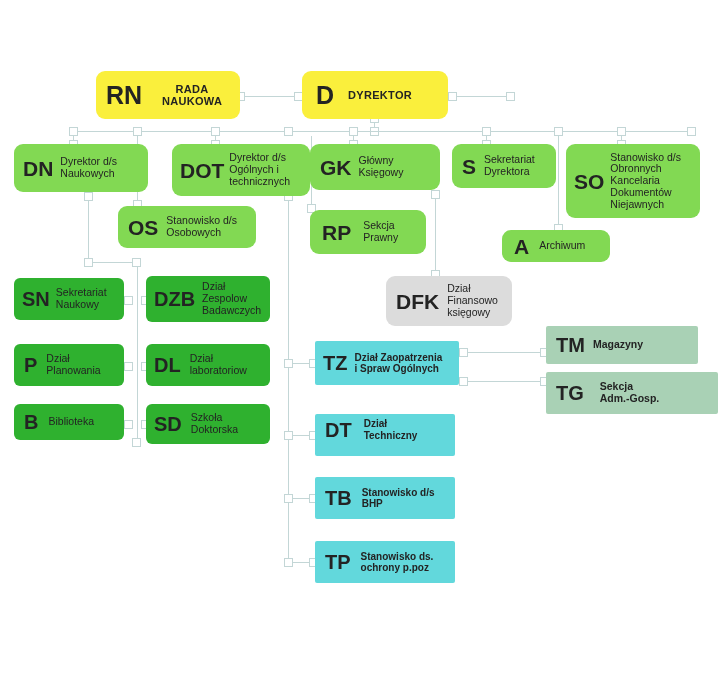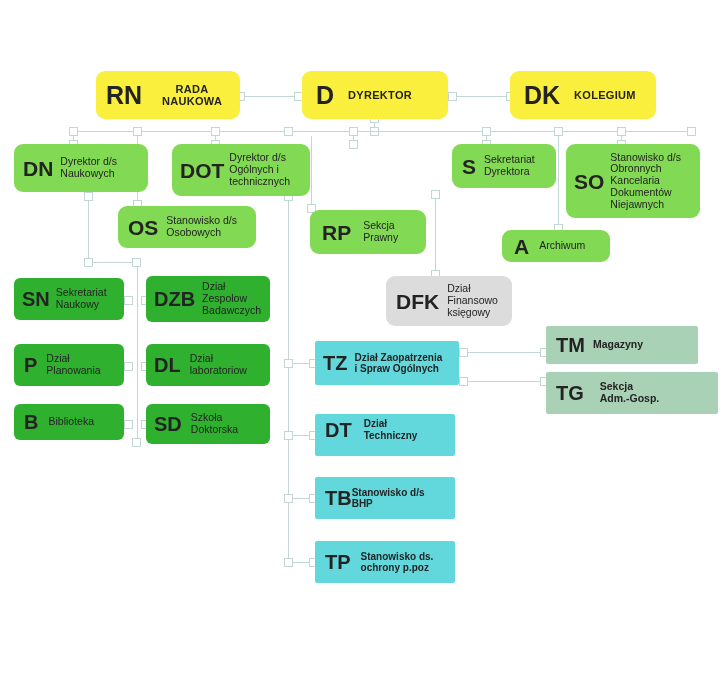--- a/index.html
+++ b/index.html
@@ -172,38 +172,39 @@
     <span class="code">RN</span>
     <span class="desc" style="text-align:center;">RADA
 NAUKOWA</span>
   </div>
 
   <div class="box c-yellow t-top" style="left:302px;top:71px;width:146px;height:48px;padding:0 8px 0 14px;gap:14px;">
     <span class="code">D</span>
     <span class="desc">DYREKTOR</span>
   </div>
 
-  <div class="box c-yellow t-top" style="left:510px;top:71px;width:146px;height:48px;padding:0 8px 0 14px;gap:14px;">
-    <span class="code">DK</span>
-    <span class="desc">KOLEGIUM</span>
-  </div>
 
   <div class="box c-lgreen t-lvl2" style="left:14px;top:144px;width:134px;height:48px;padding:0 6px 0 9px;gap:7px;">
     <span class="code">DN</span>
     <span class="desc">Dyrektor d/s
 Naukowych</span>
   </div>
 
   <div class="box c-lgreen t-lvl2" style="left:172px;top:144px;width:138px;height:52px;padding:0 5px 0 8px;gap:5px;">
     <span class="code">DOT</span>
     <span class="desc">Dyrektor d/s
 Ogólnych i
 technicznych</span>
   </div>
 
+  <div class="box c-lgreen t-lvl2" style="left:310px;top:144px;width:130px;height:46px;padding:0 6px 0 10px;gap:7px;">
+    <span class="code">GK</span>
+    <span class="desc">Główny
+Księgowy</span>
+  </div>
 
   <div class="box c-lgreen t-lvl2" style="left:452px;top:144px;width:104px;height:44px;padding:0 5px 0 10px;gap:8px;">
     <span class="code">S</span>
     <span class="desc">Sekretariat
 Dyrektora</span>
   </div>
 
   <div class="box c-lgreen t-lvl2" style="left:566px;top:144px;width:134px;height:74px;padding:0 6px 0 8px;gap:6px;">
     <span class="code">SO</span>
     <span class="desc">Stanowisko d/s
@@ -278,21 +279,21 @@
     <span class="desc">Dział Zaopatrzenia
 i Spraw Ogólnych</span>
   </div>
 
   <div class="box c-cyan t-cy" style="left:315px;top:414px;width:140px;height:42px;padding:0 5px 11px 10px;gap:12px;">
     <span class="code">DT</span>
     <span class="desc">Dział
 Techniczny</span>
   </div>
 
-  <div class="box c-cyan t-cy" style="left:315px;top:477px;width:140px;height:42px;padding:0 5px 0 10px;">
+  <div class="box c-cyan t-cy" style="left:315px;top:477px;width:140px;height:42px;padding:0 5px 0 10px;gap:10px;">
     <span class="code">TB</span>
     <span class="desc">Stanowisko d/s
 BHP</span>
   </div>
 
   <div class="box c-cyan t-cy" style="left:315px;top:541px;width:140px;height:42px;padding:0 5px 0 10px;gap:10px;">
     <span class="code">TP</span>
     <span class="desc">Stanowisko ds.
 ochrony p.poz</span>
   </div>

